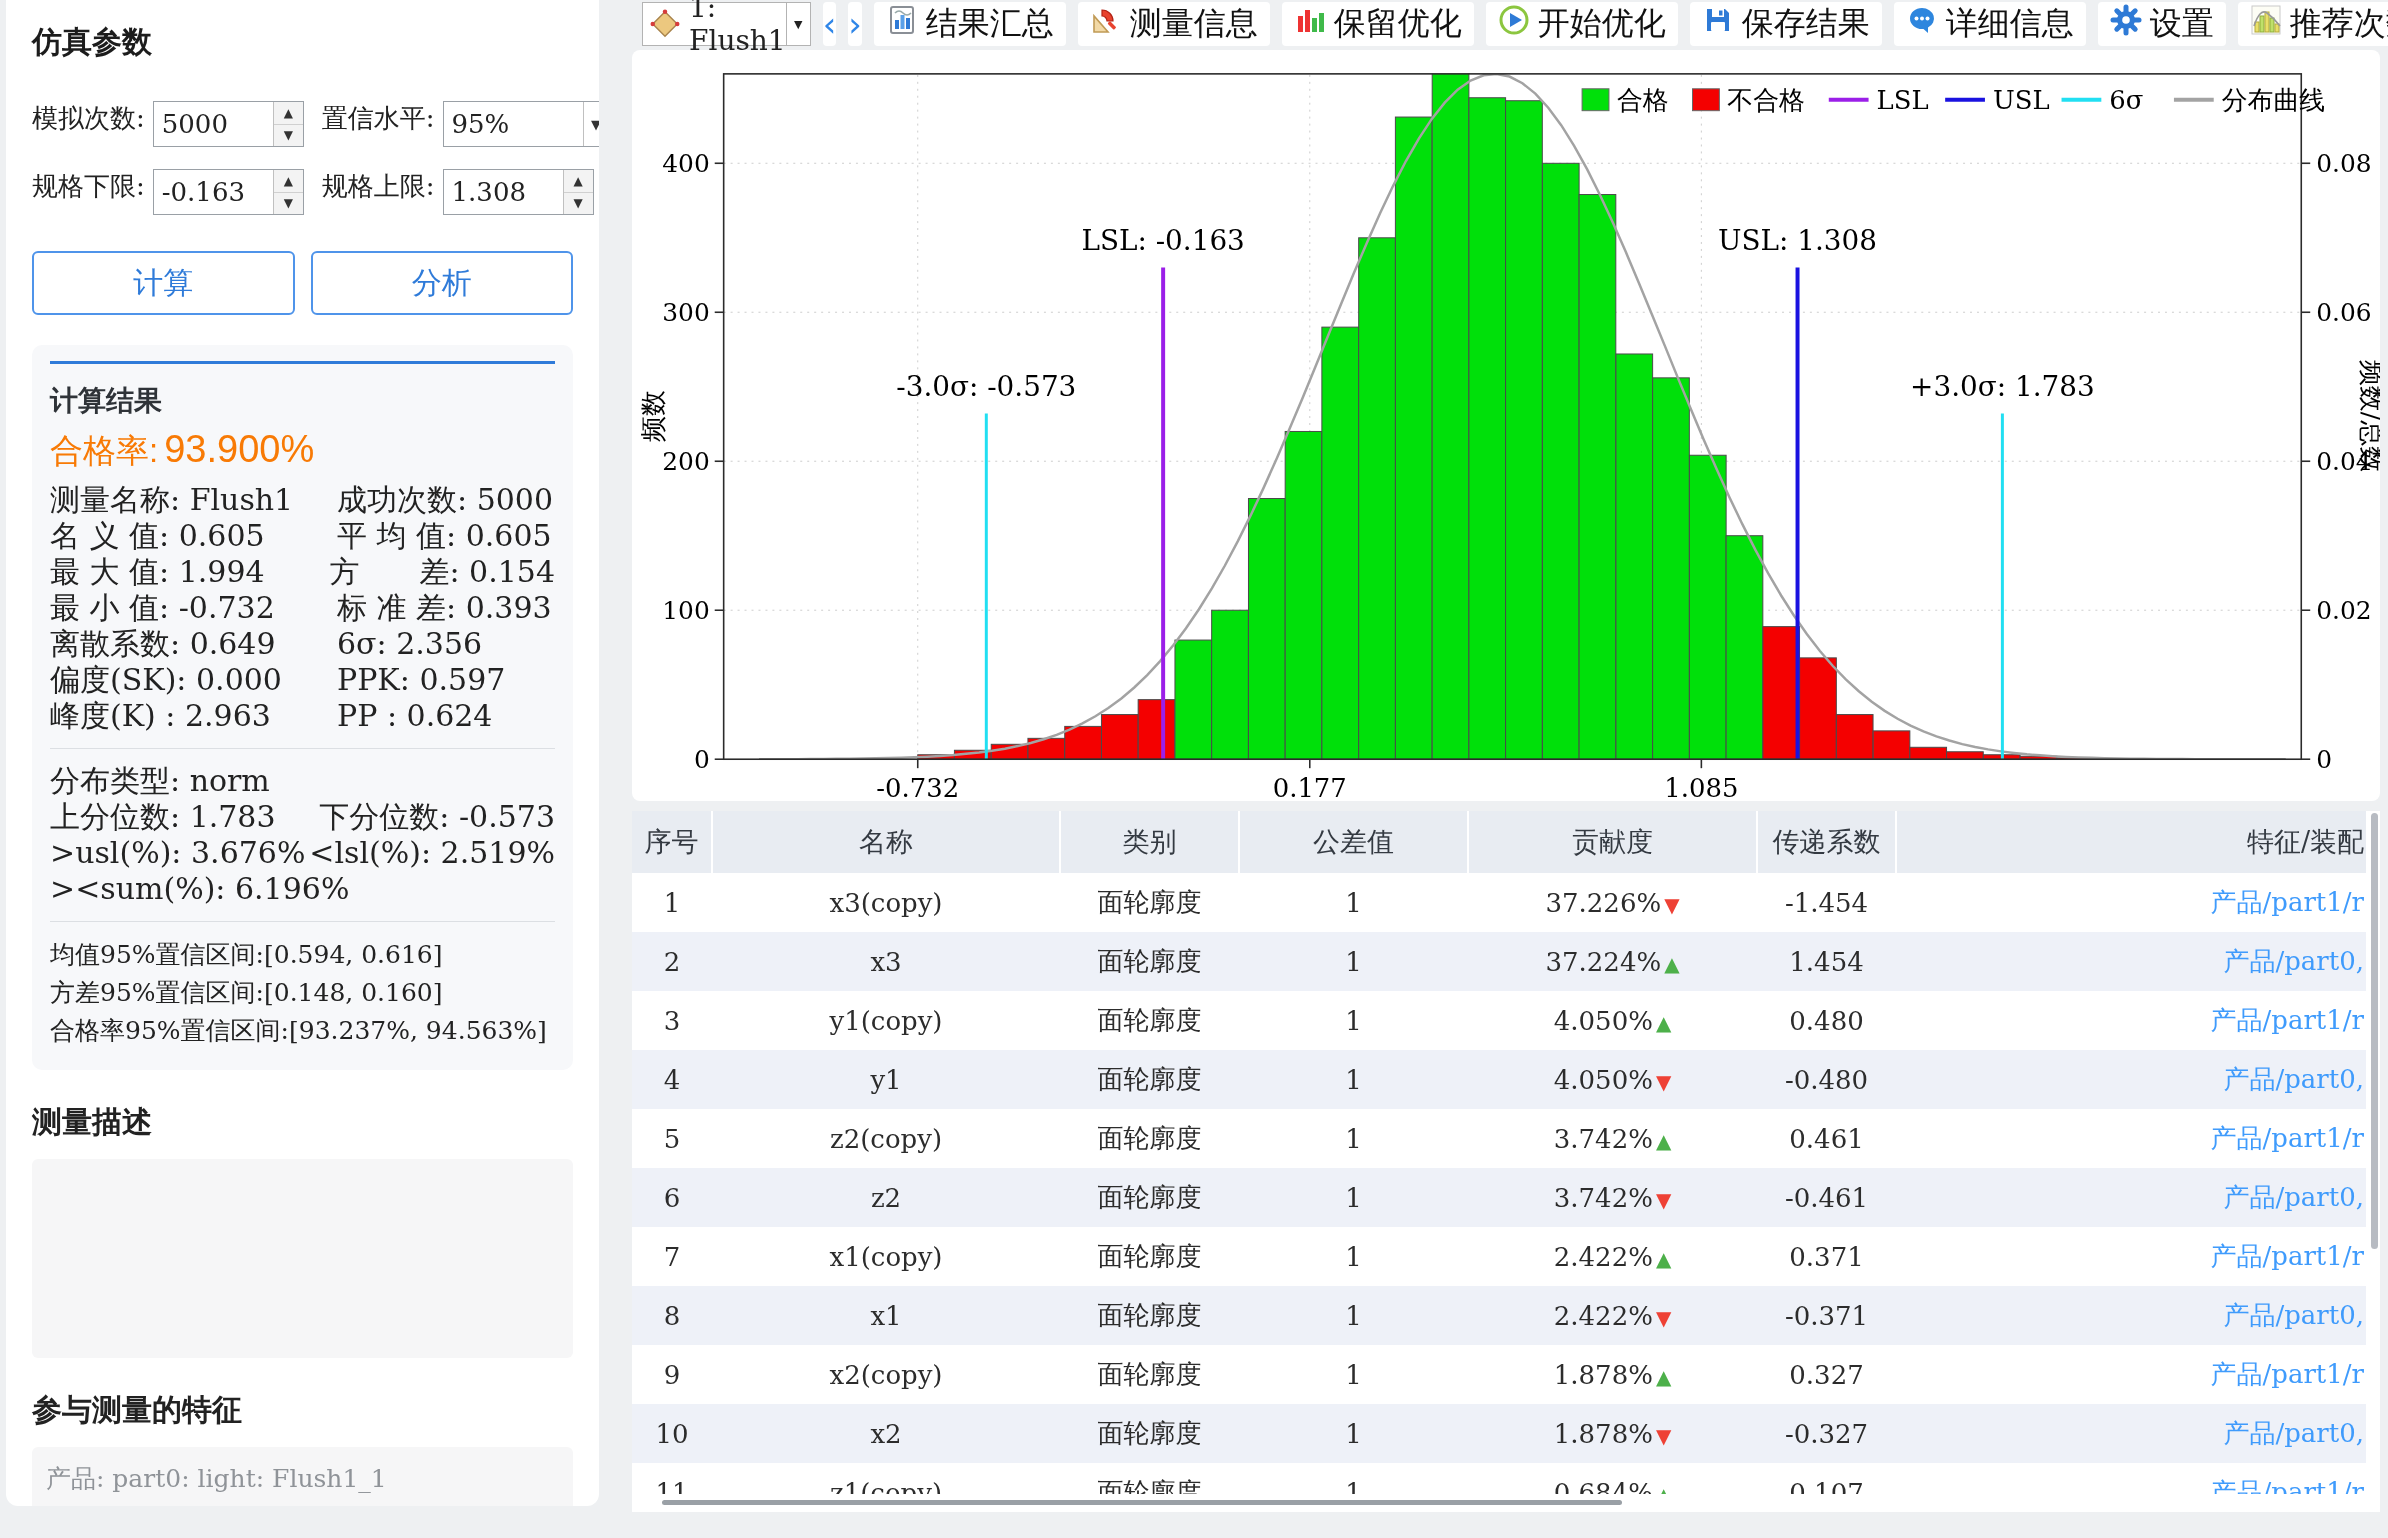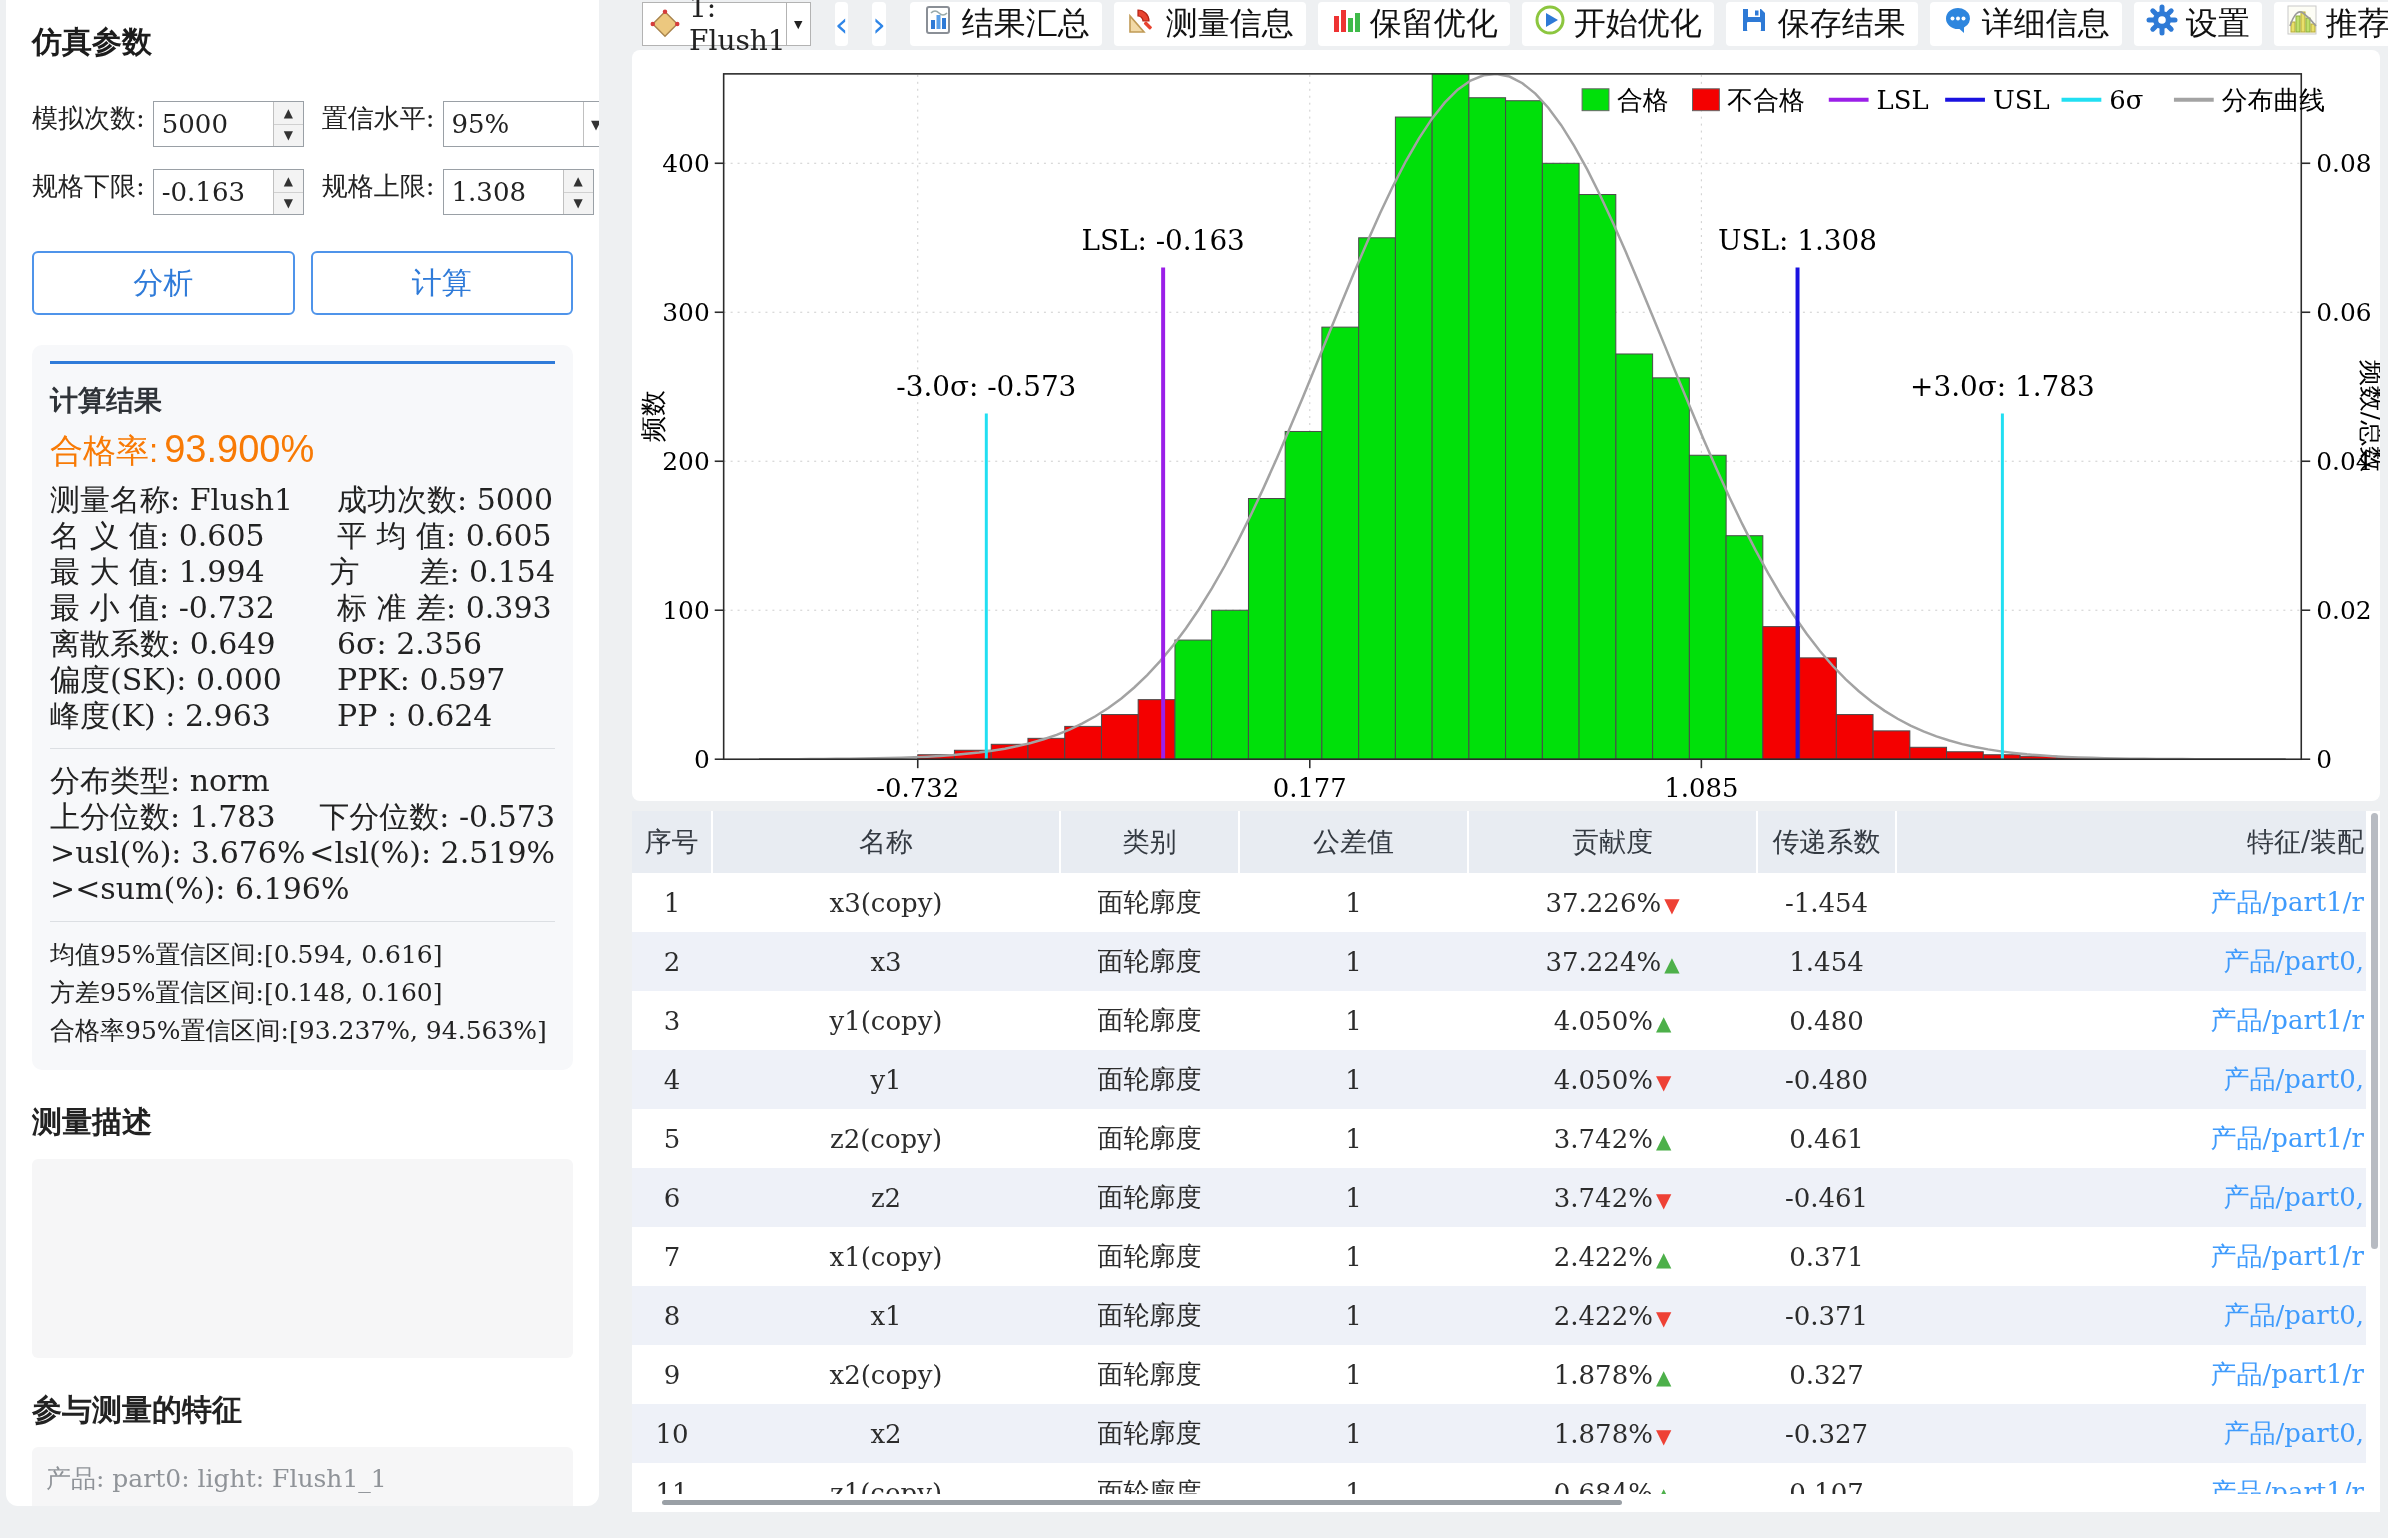--- a/index.html
+++ b/index.html
@@ -35,21 +35,21 @@
   .statrow .r { flex:1; }
   .divider { height:1px; background:#dcdfe3; margin:14px 0; }
   .ciline { font-size:25px; line-height:38px; white-space:nowrap; overflow:hidden; }
   .sechead { font-size:30px; font-weight:bold; margin-top:32px; }
   .descbox { margin-top:16px; height:199px; background:#f6f6f7; border-radius:6px; }
   .featbox { margin-top:16px; height:237px; background:#f6f6f7; border-radius:6px; padding:12px 14px;
              color:#8f9398; font-size:25px; line-height:40px; white-space:nowrap; overflow:hidden; }
 
   
   .main { position:absolute; left:632px; top:0; width:1748px; height:1538px; }
-  .toolbar { position:absolute; left:10px; top:2px; right:0; height:44px; display:flex; gap:24px; align-items:stretch; }
+  .toolbar { position:absolute; left:10px; top:2px; right:0; height:44px; display:flex; gap:12px; align-items:stretch; }
   .chip { background:#fff; border-radius:4px; display:flex; align-items:center; padding:0 12px; font-size:32px; color:#111;
           white-space:nowrap; cursor:pointer; }
   .chip svg { margin-right:8px; }
   .selector { background:#fff; border:1px solid #b3b3b3; display:flex; align-items:stretch; width:207px; cursor:pointer; }
   .selector .slabel { flex:1; display:flex; align-items:center; font-size:28px; padding-left:4px; }
   .selector .sicon { display:flex; align-items:center; padding:0 4px 0 6px; }
   .selector .scaret { width:24px; border-left:1px solid #b3b3b3; display:flex; align-items:center; justify-content:center; font-size:11px; color:#222; }
   .navbtn { background:#fff; border-radius:4px; width:40px; display:flex; align-items:center; justify-content:center;
             color:#2f86e8; font-size:34px; cursor:pointer; font-family:"DejaVu Sans",sans-serif; }
 
@@ -108,22 +108,22 @@
         <div class="spin">
           <span class="val">1.308</span>
           <div class="btns">
             <div>▲</div>
             <div>▼</div>
           </div>
         </div>
       </div>
     </div>
   <div class="btnrow">
+    <button class="bigbtn">计算</button>
     <button class="bigbtn">分析</button>
-    <button class="bigbtn">计算</button>
   </div>
   <div class="rescard">
     <div class="blueline"></div>
     <div class="restitle">计算结果</div>
     <div class="passline">
       <span class="pl">合格率:</span><span class="pv">93.900%</span>
     </div>
     <div id="stats-lines" style="margin-top:8px;">
         <div class="statrow">
           <span class="l">测量名称: Flush1</span>

